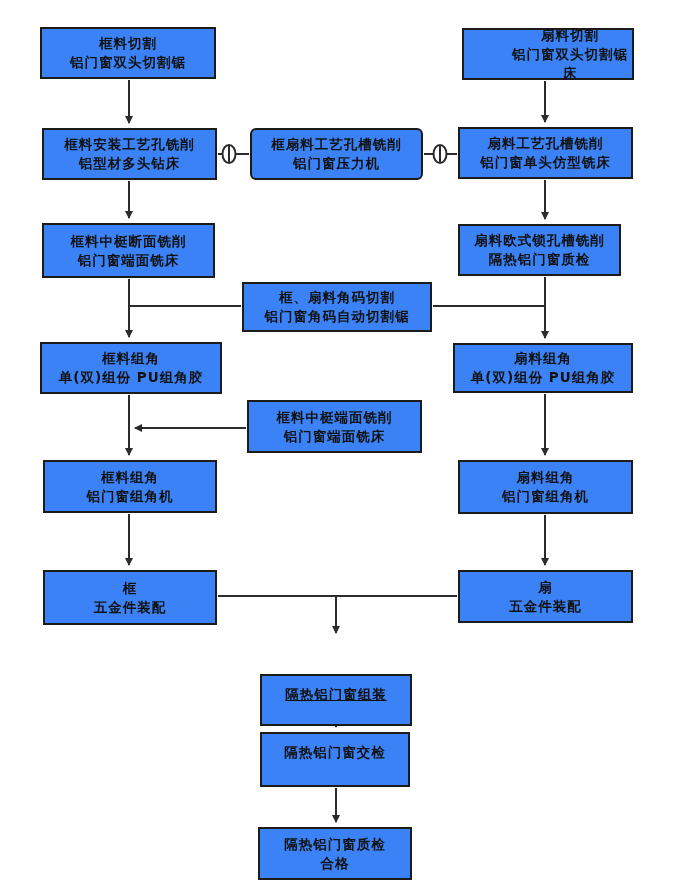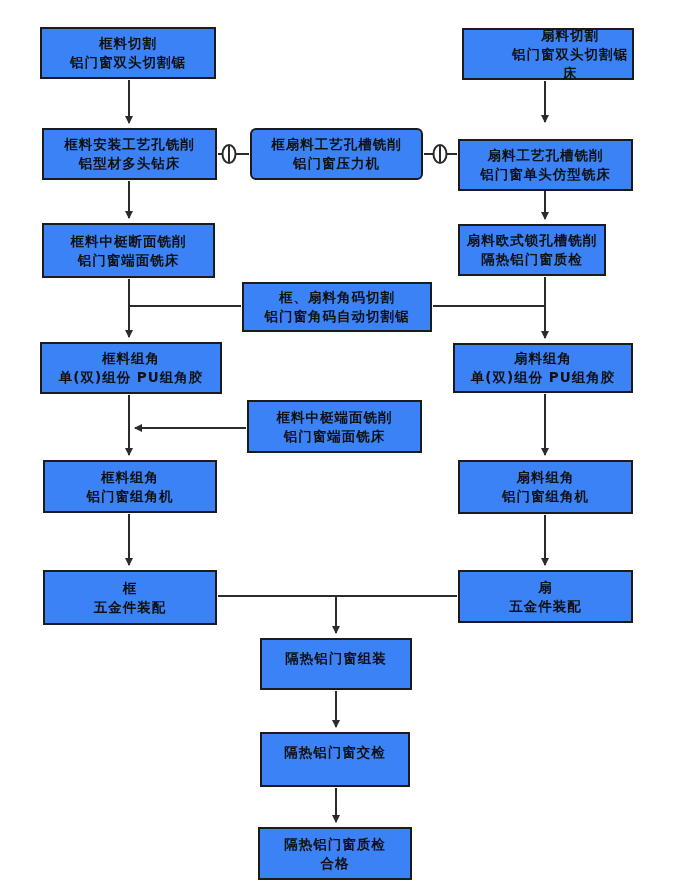--- a/index.html
+++ b/index.html
@@ -21,32 +21,32 @@
     text-align:center;
     font-size:13.5px;font-weight:bold;color:#111111;
     letter-spacing:1px;line-height:19px;
   }
   .node.top-text{justify-content:flex-start;padding-top:9px;}
   
   #n-frame-cut            {left:40px;  top:27px;  width:176px; height:52px;}
   #n-sash-cut             {left:462px; top:28px;  width:172px; height:52px;padding-left:44px;}
   #n-frame-hole-mill      {left:42px;  top:128px; width:175px; height:52px;}
   #n-frame-sash-groove    {left:250px; top:128px; width:173px; height:52px;border-radius:6px;}
-  #n-sash-groove-mill     {left:458px; top:127px; width:175px; height:52px;margin-top:12px;}
+  #n-sash-groove-mill     {left:458px; top:127px; width:175px; height:52px;}
   #n-frame-mullion-section{left:42px;  top:223px; width:173px; height:55px;}
-  #n-sash-lock-mill       {left:458px; top:224px; width:148px; height:52px;}
+  #n-sash-lock-mill       {left:458px; top:224px; width:163px; height:52px;}
   #n-corner-cut           {left:242px; top:282px; width:190px; height:50px;}
   #n-frame-corner-glue    {left:40px;  top:342px; width:182px; height:52px;}
   #n-sash-corner-glue     {left:453px; top:343px; width:180px; height:50px;}
   #n-frame-mullion-end    {left:247px; top:400px; width:175px; height:53px;}
   #n-frame-corner-machine {left:43px;  top:460px; width:174px; height:53px;}
   #n-sash-corner-machine  {left:458px; top:460px; width:175px; height:54px;}
   #n-frame-hardware       {left:43px;  top:570px; width:174px; height:55px;}
   #n-sash-hardware        {left:458px; top:570px; width:175px; height:53px;}
-  #n-assembly             {left:260px; top:638px; width:152px; height:52px;}
+  #n-assembly             {left:260px; top:674px; width:152px; height:52px;text-decoration:underline;}
   #n-inspection           {left:260px; top:732px; width:150px; height:55px;}
   #n-quality-check        {left:258px; top:827px; width:154px; height:53px;}
 </style>
 </head>
 <body>
 
 <div id="canvas">
 
   <svg class="wires" viewBox="0 0 687 896" xmlns="http://www.w3.org/2000/svg">
     <defs>

